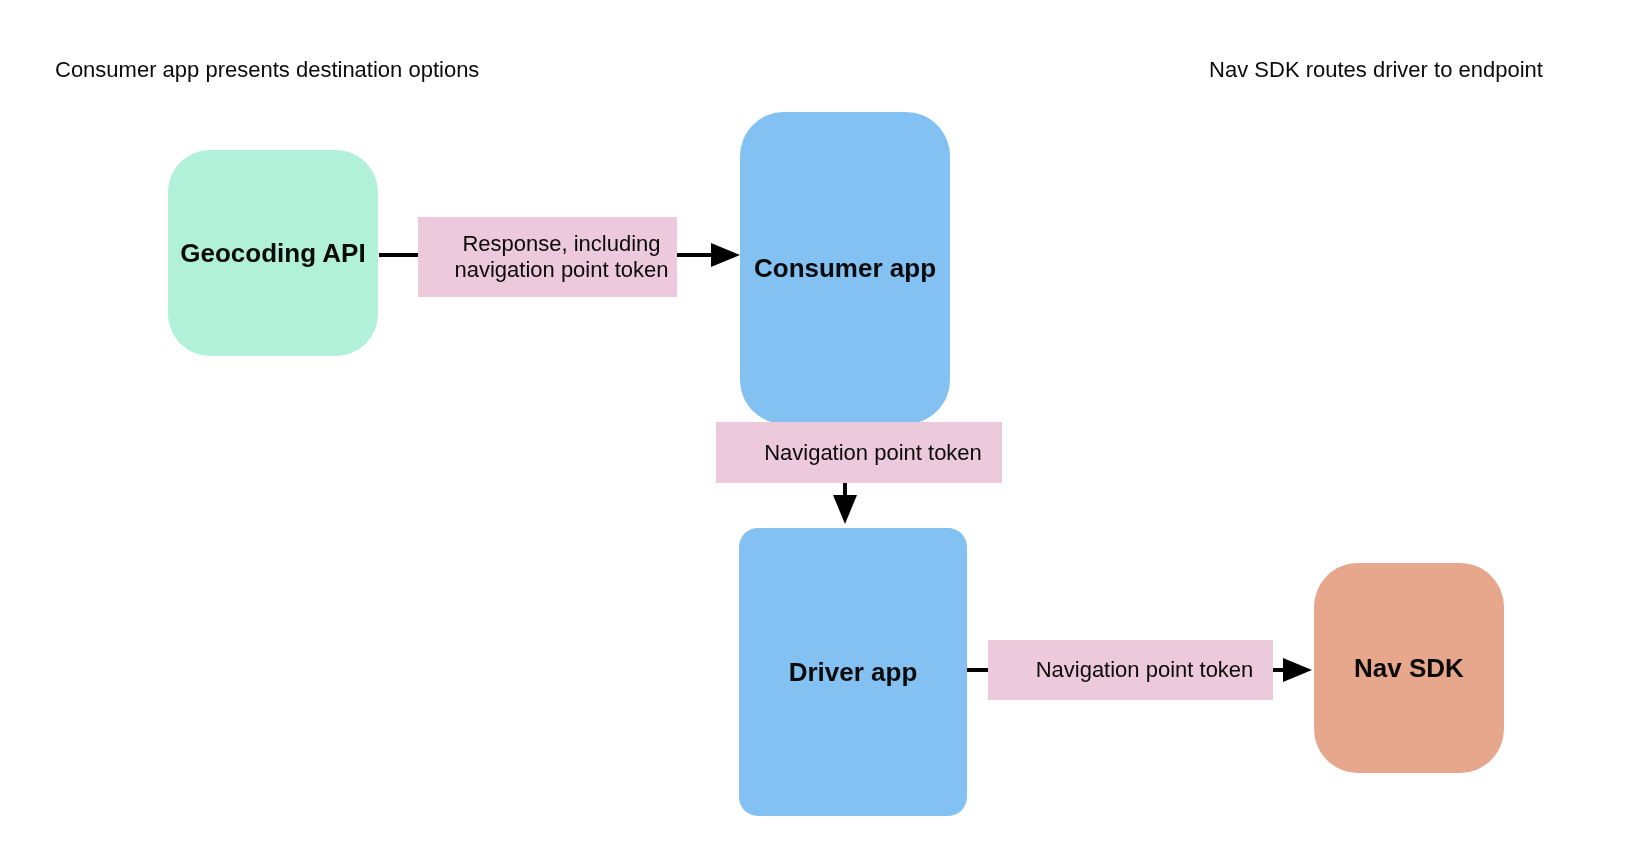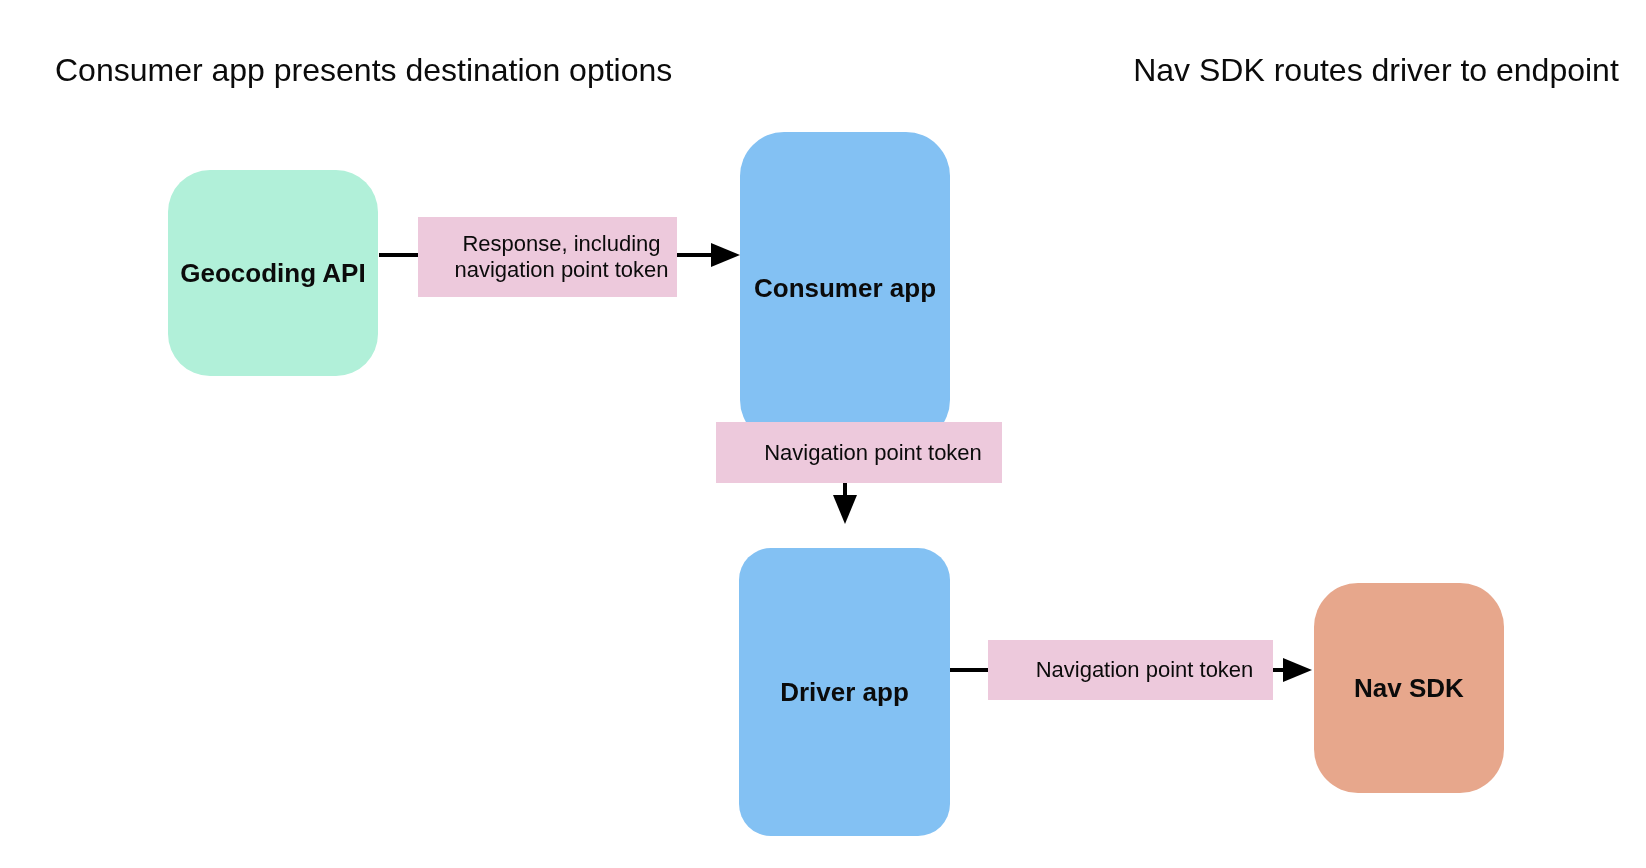--- a/index.html
+++ b/index.html
@@ -14,21 +14,21 @@
     background: var(--background, #ffffff);
     font-family: "Liberation Sans", "DejaVu Sans", sans-serif;
     color: var(--text-black, #0b0b0b);
     overflow: hidden;
   }
 
   
   .stage-label {
     position: absolute;
     top: 55px;
-    font-size: 32px;
+    font-size: 22px;
     line-height: 30px;
     font-weight: 400;
     white-space: nowrap;
     color: var(--text-black, #0b0b0b);
   }
   .stage-label-1 { left: 55px; }
   .stage-label-2 { left: 845px; transform: translateX(-50%); }
   .stage-label-3 { left: 1376px; transform: translateX(-50%); }
 
   
@@ -48,38 +48,37 @@
   
   .node {
     position: absolute;
     display: flex;
     align-items: center;
     justify-content: center;
     text-align: center;
     font-size: 26px;
     font-weight: 700;
     color: var(--text-black, #0b0b0b);
-    margin-top: 20px;
   }
   .node-geocoding {
     left: 168px; top: 150px;
     width: 210px; height: 206px;
     border-radius: 42px;
     background: var(--node-green, #b1f0d9);
   }
   .node-consumer {
     left: 740px; top: 112px;
     width: 210px; height: 312px;
     border-radius: 44px;
     background: var(--node-blue, #83c1f3);
   }
   .node-driver {
     left: 739px; top: 528px;
-    width: 211px; height: 288px;
-    border-radius: 32px;
+    width: 228px; height: 288px;
+    border-radius: 19px;
     background: var(--node-blue, #83c1f3);
   }
   .node-navsdk {
     left: 1314px; top: 563px;
     width: 190px; height: 210px;
     border-radius: 44px;
     background: var(--node-orange, #e7a78c);
   }
 
   

